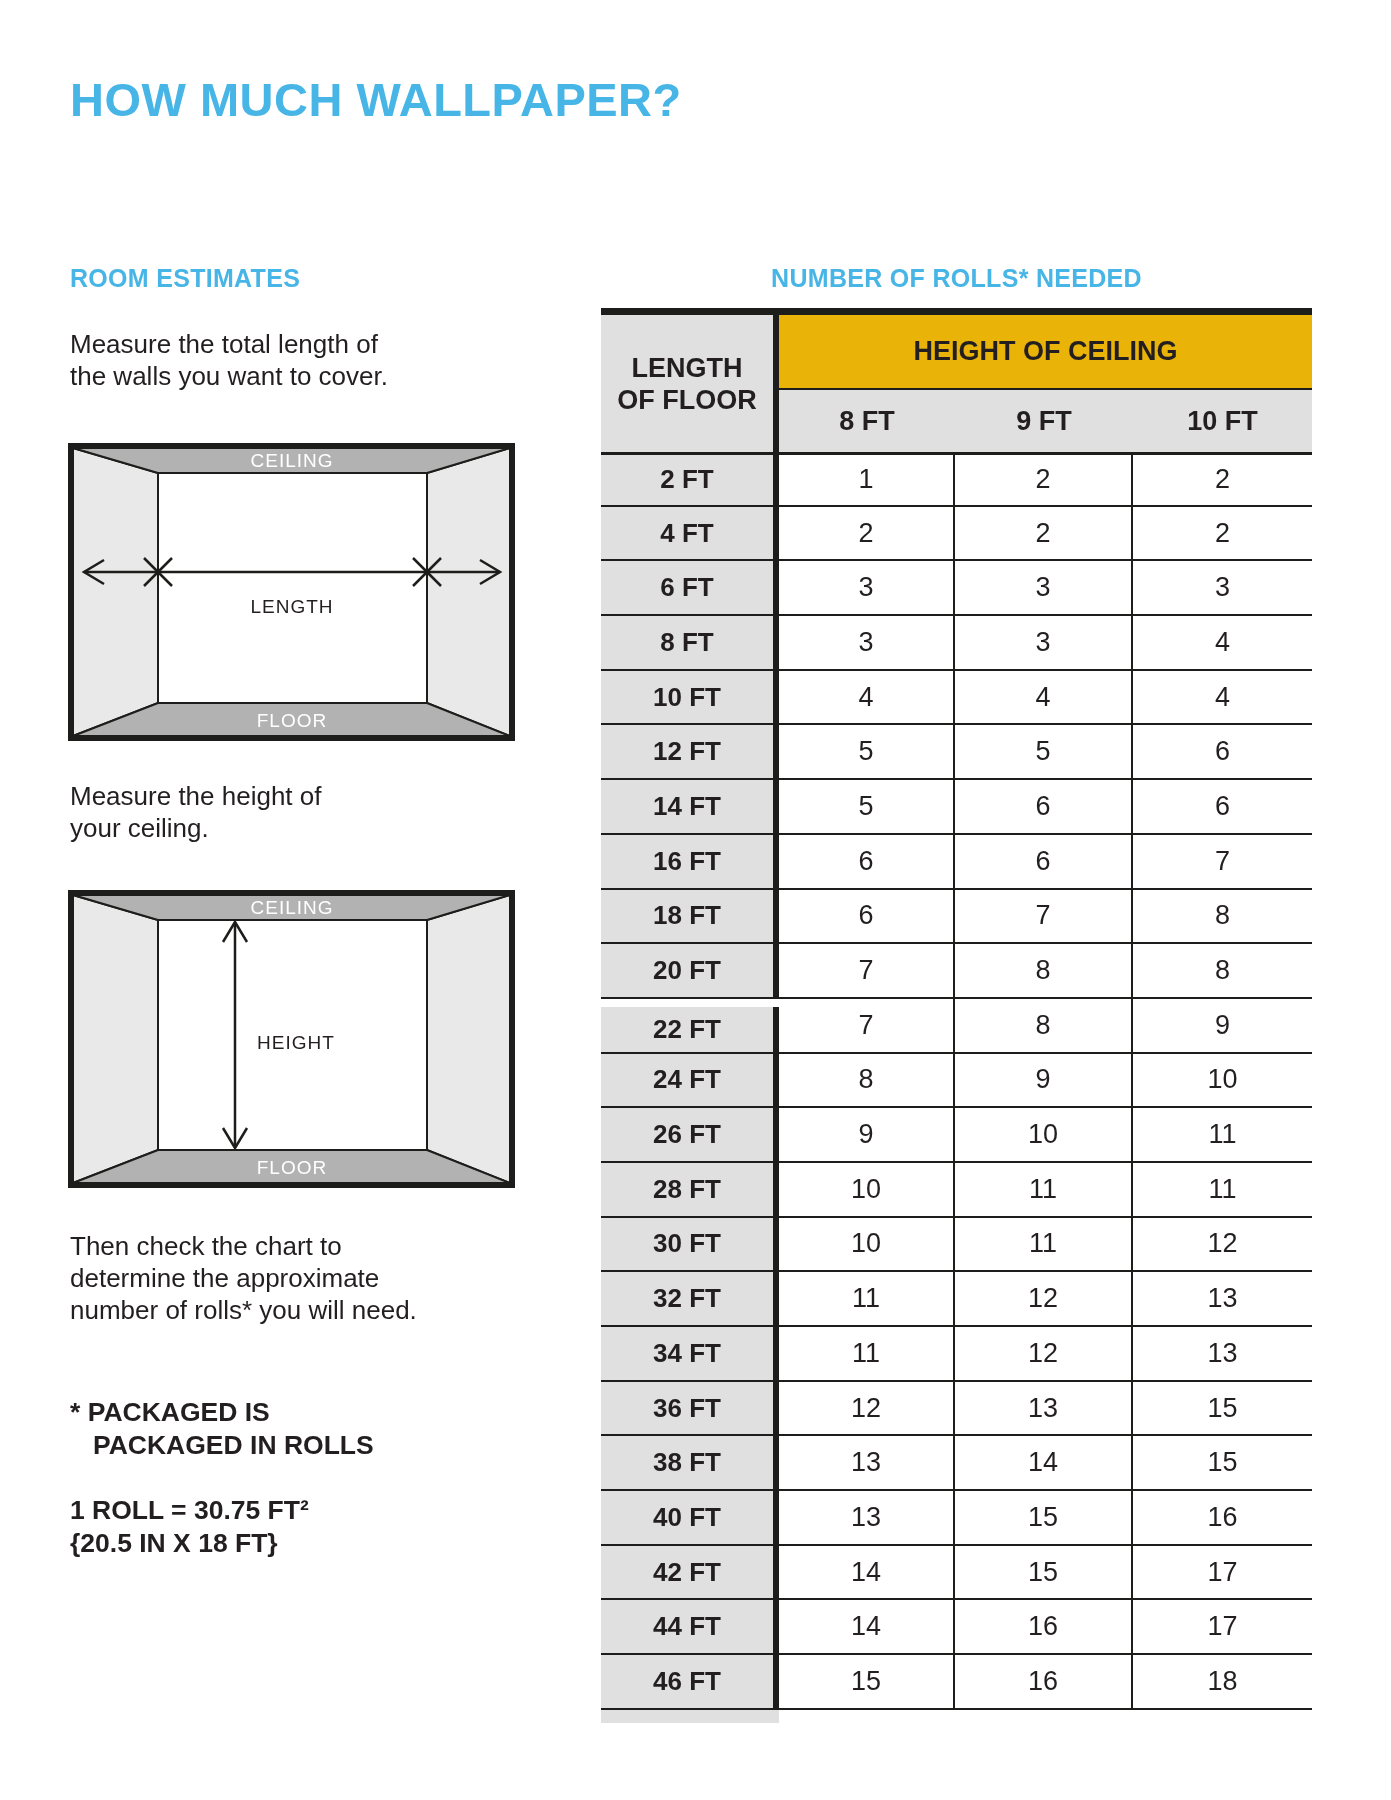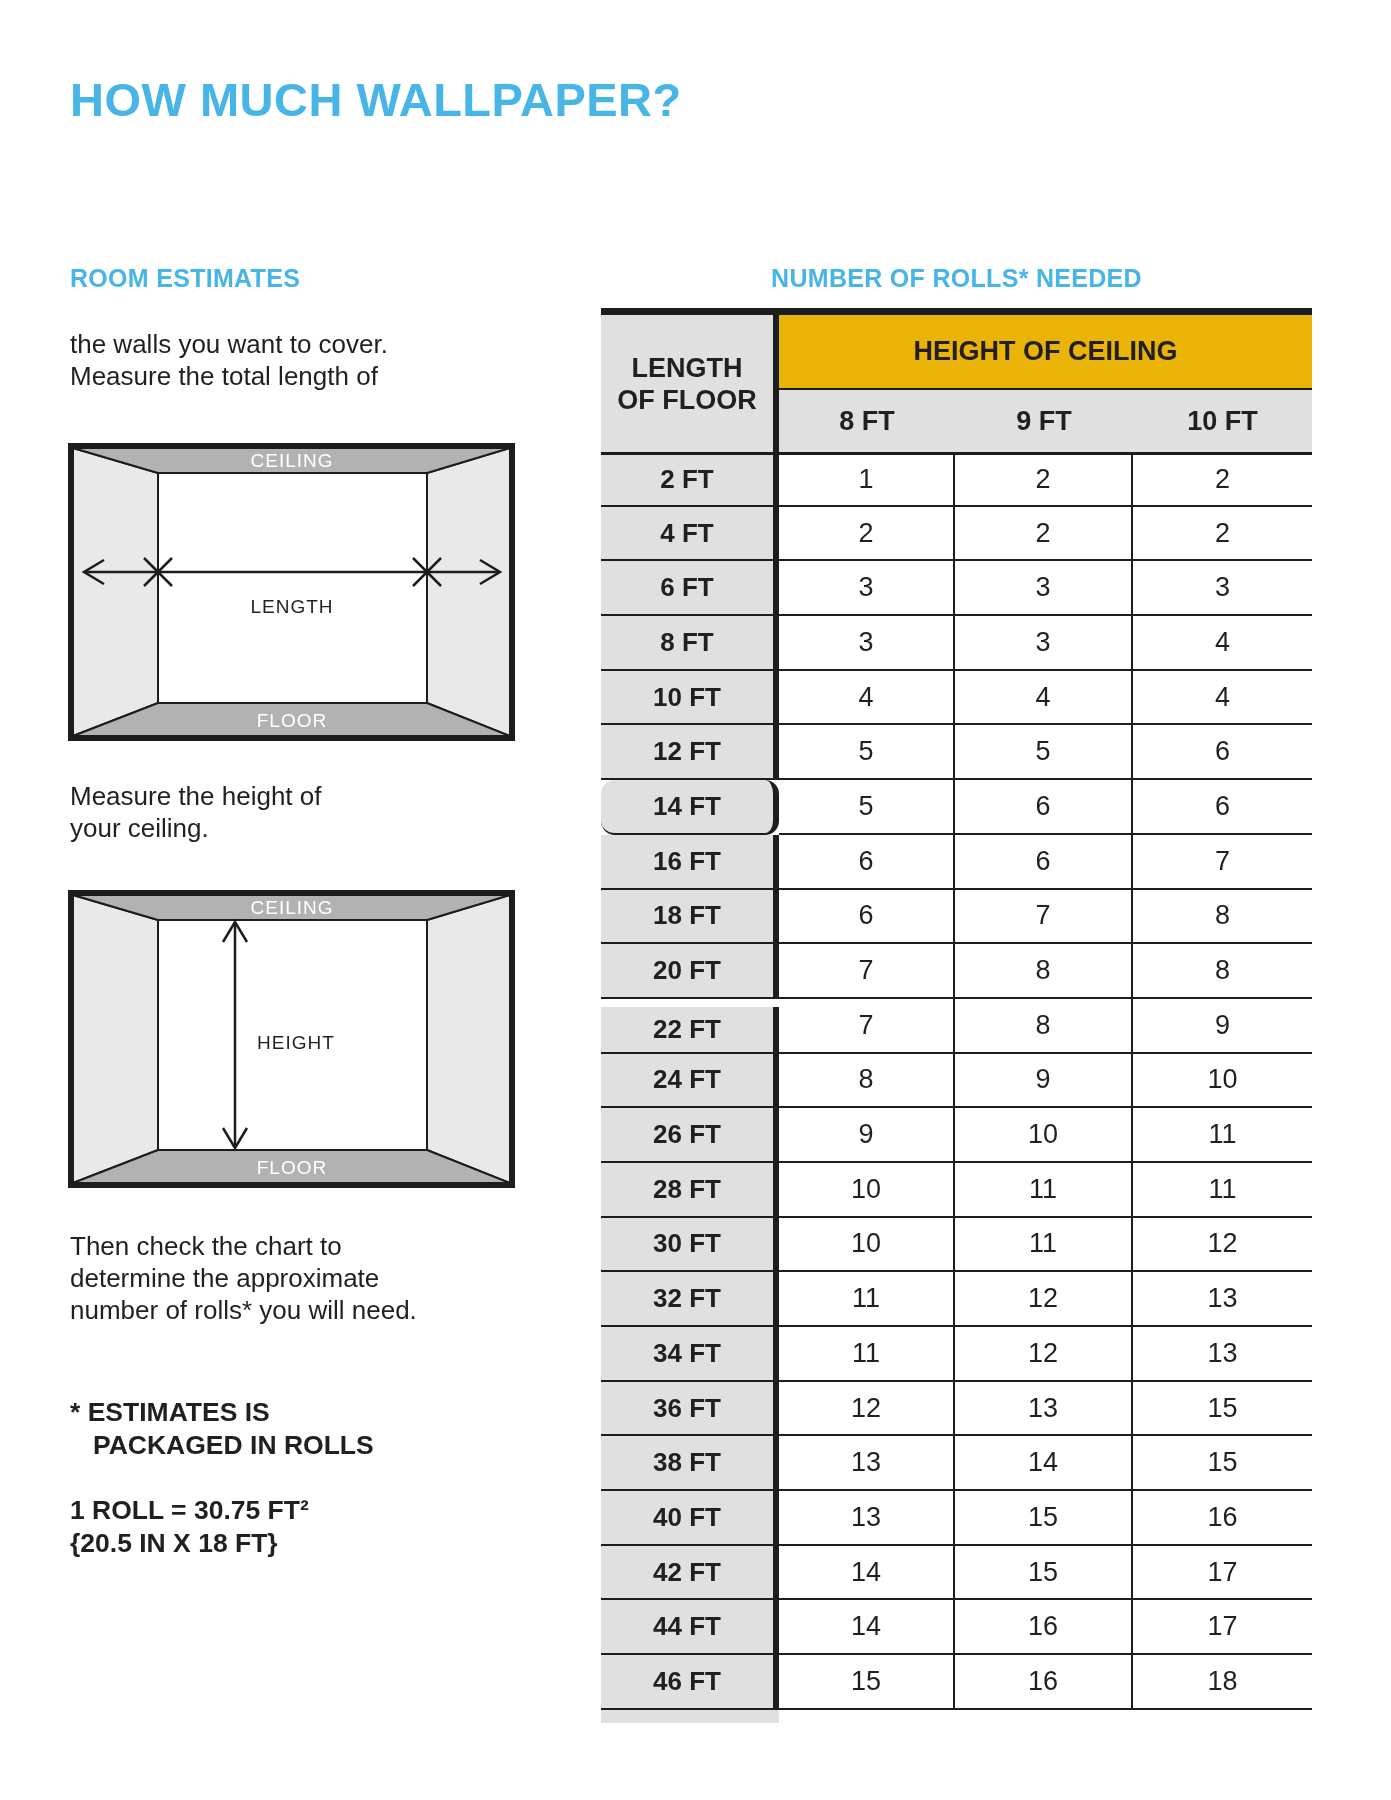--- a/index.html
+++ b/index.html
@@ -64,22 +64,22 @@
 </head>
 <body>
 
 <div class="page">
 
   <div class="abs page-title">HOW MUCH WALLPAPER?</div>
 
   <div class="abs section-head" id="room-estimates-head">ROOM ESTIMATES</div>
 
   <div class="abs para" id="para1">
+    <div>Measure the total length of</div>
     <div>the walls you want to cover.</div>
-    <div>Measure the total length of</div>
   </div>
 
   <div class="abs diagram" id="diagram1">
     <svg width="447" height="298" viewBox="0 0 447 298">
       <rect x="0" y="0" width="447" height="298" fill="#ffffff"></rect>
       <polygon points="5,5 90,30 90,260 5,293" fill="#e9e9e9" stroke="#1d1d1b" stroke-width="2"></polygon>
       <polygon points="359,30 442,5 442,293 359,260" fill="#e9e9e9" stroke="#1d1d1b" stroke-width="2"></polygon>
       <polygon points="5,5 442,5 359,30 90,30" fill="#b2b2b2" stroke="#1d1d1b" stroke-width="2"></polygon>
       <polygon points="90,260 359,260 442,293 5,293" fill="#b2b2b2" stroke="#1d1d1b" stroke-width="2"></polygon>
       <rect x="90" y="30" width="269" height="230" fill="#ffffff" stroke="#1d1d1b" stroke-width="2"></rect>
@@ -124,21 +124,21 @@
     </svg>
   </div>
 
   <div class="abs para" id="para3">
     <div>Then check the chart to</div>
     <div>determine the approximate</div>
     <div>number of rolls* you will need.</div>
   </div>
 
   <div class="abs footnote">
-    <div>* ESTIMATES IS</div>
+    <div>* PACKAGED IS</div>
     <div class="indent">PACKAGED IN ROLLS</div>
   </div>
 
   <div class="abs rollspec">
     <div>1 ROLL = 30.75 FT²</div>
     <div>{20.5 IN X 18 FT}</div>
   </div>
 
   <div class="abs section-head" id="rolls-head">NUMBER OF ROLLS* NEEDED</div>
 
@@ -170,21 +170,21 @@
         <div class="cell value vdiv" style="grid-area: 6 / 3;">3</div>
         <div class="cell value" style="grid-area: 6 / 4;">4</div>
         <div class="cell row-label" style="grid-area: 7 / 1;">10 FT</div>
         <div class="cell value vdiv" style="grid-area: 7 / 2;">4</div>
         <div class="cell value vdiv" style="grid-area: 7 / 3;">4</div>
         <div class="cell value" style="grid-area: 7 / 4;">4</div>
         <div class="cell row-label" style="grid-area: 8 / 1;">12 FT</div>
         <div class="cell value vdiv" style="grid-area: 8 / 2;">5</div>
         <div class="cell value vdiv" style="grid-area: 8 / 3;">5</div>
         <div class="cell value" style="grid-area: 8 / 4;">6</div>
-        <div class="cell row-label" style="grid-area: 9 / 1; border-radius: 14px;">14 FT</div>
+        <div class="cell row-label" style="grid-area: 9 / 1;">14 FT</div>
         <div class="cell value vdiv" style="grid-area: 9 / 2;">5</div>
         <div class="cell value vdiv" style="grid-area: 9 / 3;">6</div>
         <div class="cell value" style="grid-area: 9 / 4;">6</div>
         <div class="cell row-label" style="grid-area: 10 / 1;">16 FT</div>
         <div class="cell value vdiv" style="grid-area: 10 / 2;">6</div>
         <div class="cell value vdiv" style="grid-area: 10 / 3;">6</div>
         <div class="cell value" style="grid-area: 10 / 4;">7</div>
         <div class="cell row-label" style="grid-area: 11 / 1;">18 FT</div>
         <div class="cell value vdiv" style="grid-area: 11 / 2;">6</div>
         <div class="cell value vdiv" style="grid-area: 11 / 3;">7</div>

